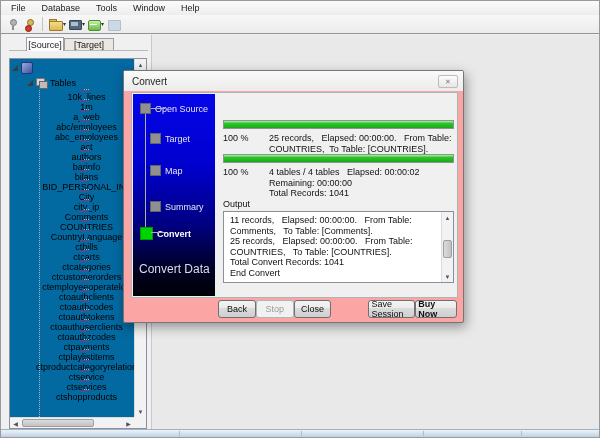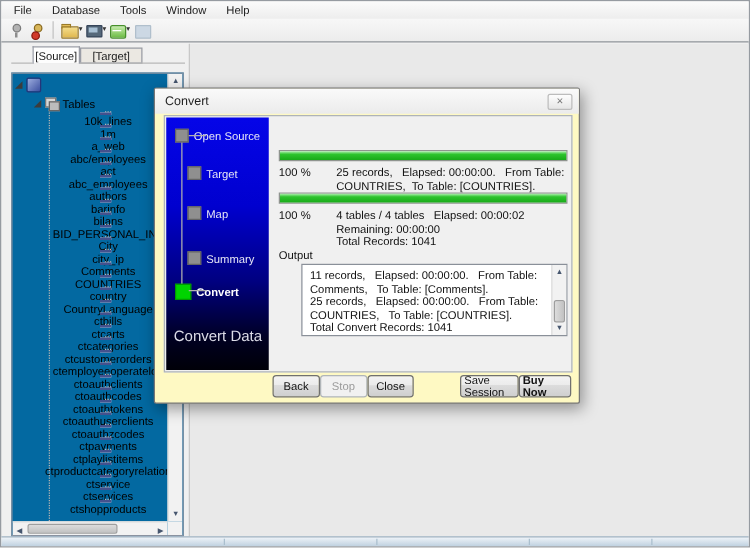--- a/index.html
+++ b/index.html
@@ -67,21 +67,21 @@
   .hsb .left{left:0;top:0;} .hsb .right{right:0;top:0;}
   .vsb .thumb{position:absolute;left:1px;top:12px;width:9px;height:140px;background:linear-gradient(90deg,#dcdcdc,#c2c2c2);border:1px solid #9e9e9e;border-radius:2px;}
   .hsb .thumb{position:absolute;top:1px;left:12px;width:72px;height:8px;background:linear-gradient(180deg,#dcdcdc,#c2c2c2);border:1px solid #9e9e9e;border-radius:2px;}
   
   .mainarea{position:absolute;left:150px;top:34px;right:0;bottom:8px;background:#e9e9e9;border-left:1px solid #c8c8c8;}
   
   .statusbar{position:absolute;left:0;bottom:0;width:100%;height:8px;
     background:linear-gradient(180deg,#eef3f8,#bfd1e0);border-top:1px solid #9fb2c2;}
   .statusbar i{position:absolute;top:1px;bottom:1px;width:1px;background:#aabfce;}
   
-  .dialog{position:absolute;left:122px;top:69px;width:341px;height:253px;background:#fef9c3;
+  .dialog{position:absolute;left:122px;top:69px;width:341px;height:253px;background:#fca5a5;
     border:1px solid #767676;border-radius:2px;box-shadow:2px 4px 12px rgba(0,0,0,0.38);}
   .dlg-title{position:absolute;left:0;top:0;width:100%;height:20px;
     background:linear-gradient(180deg,#fafafa,#ebebeb);display:flex;align-items:center;padding-left:8px;}
   .dlg-title-text{font-size:10px;color:#1f1f1f;}
   .dlg-close{position:absolute;right:5px;top:4px;width:20px;height:13px;border:1px solid #bcbcbc;border-radius:2px;
     background:linear-gradient(180deg,#fdfdfd,#e6e6e6);display:flex;align-items:center;justify-content:center;
     font-size:7px;color:#7a7a7a;line-height:7px;}
   .dlg-frame{position:absolute;left:7px;top:21px;width:327px;height:206px;border:1px solid #aeb3b8;background:#f0f0f0;}
   
   .bluepanel{position:absolute;left:1px;top:1px;width:82px;height:202px;overflow:hidden;
@@ -103,21 +103,21 @@
   
   .dlg-content{position:absolute;left:89px;top:1px;width:235px;height:204px;}
   .pbar{position:absolute;left:2px;right:2px;height:9px;background:#eaeaea;border:1px solid #8f948f;}
   .pbar .fill{height:100%;background:linear-gradient(180deg,#aef0ae 0%,#2ec42e 35%,#18aa18 100%);}
   .pbar1{top:26px;} .pbar2{top:60px;}
   .prow{position:absolute;left:2px;right:2px;display:flex;font-size:9px;line-height:10.5px;color:#111;}
   .prow1{top:39px;} .prow2{top:73px;}
   .pct{width:46px;flex:none;}
   .detail{flex:1;white-space:pre-wrap;}
   .out-label{position:absolute;left:2px;top:105px;font-size:9px;color:#111;}
-  .outbox{position:absolute;left:20px;right:2px;top:117px;height:58px;background:#fff;border:1px solid #8a9099;}
+  .outbox{position:absolute;left:2px;right:2px;top:117px;height:72px;background:#fff;border:1px solid #8a9099;}
   .out-text{position:absolute;left:0;top:0;right:12px;bottom:0;padding:3px 2px 3px 6px;overflow:hidden;}
   .out-line{font-size:9px;line-height:10.5px;color:#111;white-space:pre-wrap;}
   .outbox .vsb2{position:absolute;right:0;top:0;bottom:0;width:12px;background:#f2f2f2;border-left:1px solid #dcdcdc;}
   .vsb2 .up{top:0;left:0;} .vsb2 .down{bottom:0;left:0;}
   .vsb2 .thumb{position:absolute;left:1px;top:28px;width:9px;height:18px;background:linear-gradient(90deg,#dcdcdc,#c2c2c2);border:1px solid #9e9e9e;border-radius:2px;}
   
   .btnrow{position:absolute;left:94px;right:6px;top:229px;height:18px;display:flex;justify-content:space-between;}
   .btn{height:18px;border:1px solid #707070;border-radius:3px;font-size:9px;color:#111;
     background:linear-gradient(180deg,#f3f3f3 0%,#ebebeb 45%,#dcdcdc 46%,#cfcfcf 100%);
     display:flex;align-items:center;justify-content:center;padding:0 2px;}
@@ -218,32 +218,32 @@
 
           <div class="trow trow-item">
             <span class="stub"></span>
             <span class="ico-table"></span>
             <span class="tlabel">abc/employees</span>
           </div>
 
           <div class="trow trow-item">
             <span class="stub"></span>
             <span class="ico-table"></span>
+            <span class="tlabel">abc_employees</span>
+          </div>
+
+          <div class="trow trow-item">
+            <span class="stub"></span>
+            <span class="ico-table"></span>
             <span class="tlabel">act</span>
           </div>
 
           <div class="trow trow-item">
             <span class="stub"></span>
             <span class="ico-table"></span>
-            <span class="tlabel">abc_employees</span>
-          </div>
-
-          <div class="trow trow-item">
-            <span class="stub"></span>
-            <span class="ico-table"></span>
             <span class="tlabel">authors</span>
           </div>
 
           <div class="trow trow-item">
             <span class="stub"></span>
             <span class="ico-table"></span>
             <span class="tlabel">barinfo</span>
           </div>
 
           <div class="trow trow-item">
@@ -275,25 +275,20 @@
             <span class="ico-table"></span>
             <span class="tlabel">Comments</span>
           </div>
 
           <div class="trow trow-item">
             <span class="stub"></span>
             <span class="ico-table"></span>
             <span class="tlabel">COUNTRIES</span>
           </div>
 
-          <div class="trow trow-item">
-            <span class="stub"></span>
-            <span class="ico-table"></span>
-            <span class="tlabel">country</span>
-          </div>
 
           <div class="trow trow-item">
             <span class="stub"></span>
             <span class="ico-table"></span>
             <span class="tlabel">CountryLanguage</span>
           </div>
 
           <div class="trow trow-item">
             <span class="stub"></span>
             <span class="ico-table"></span>

